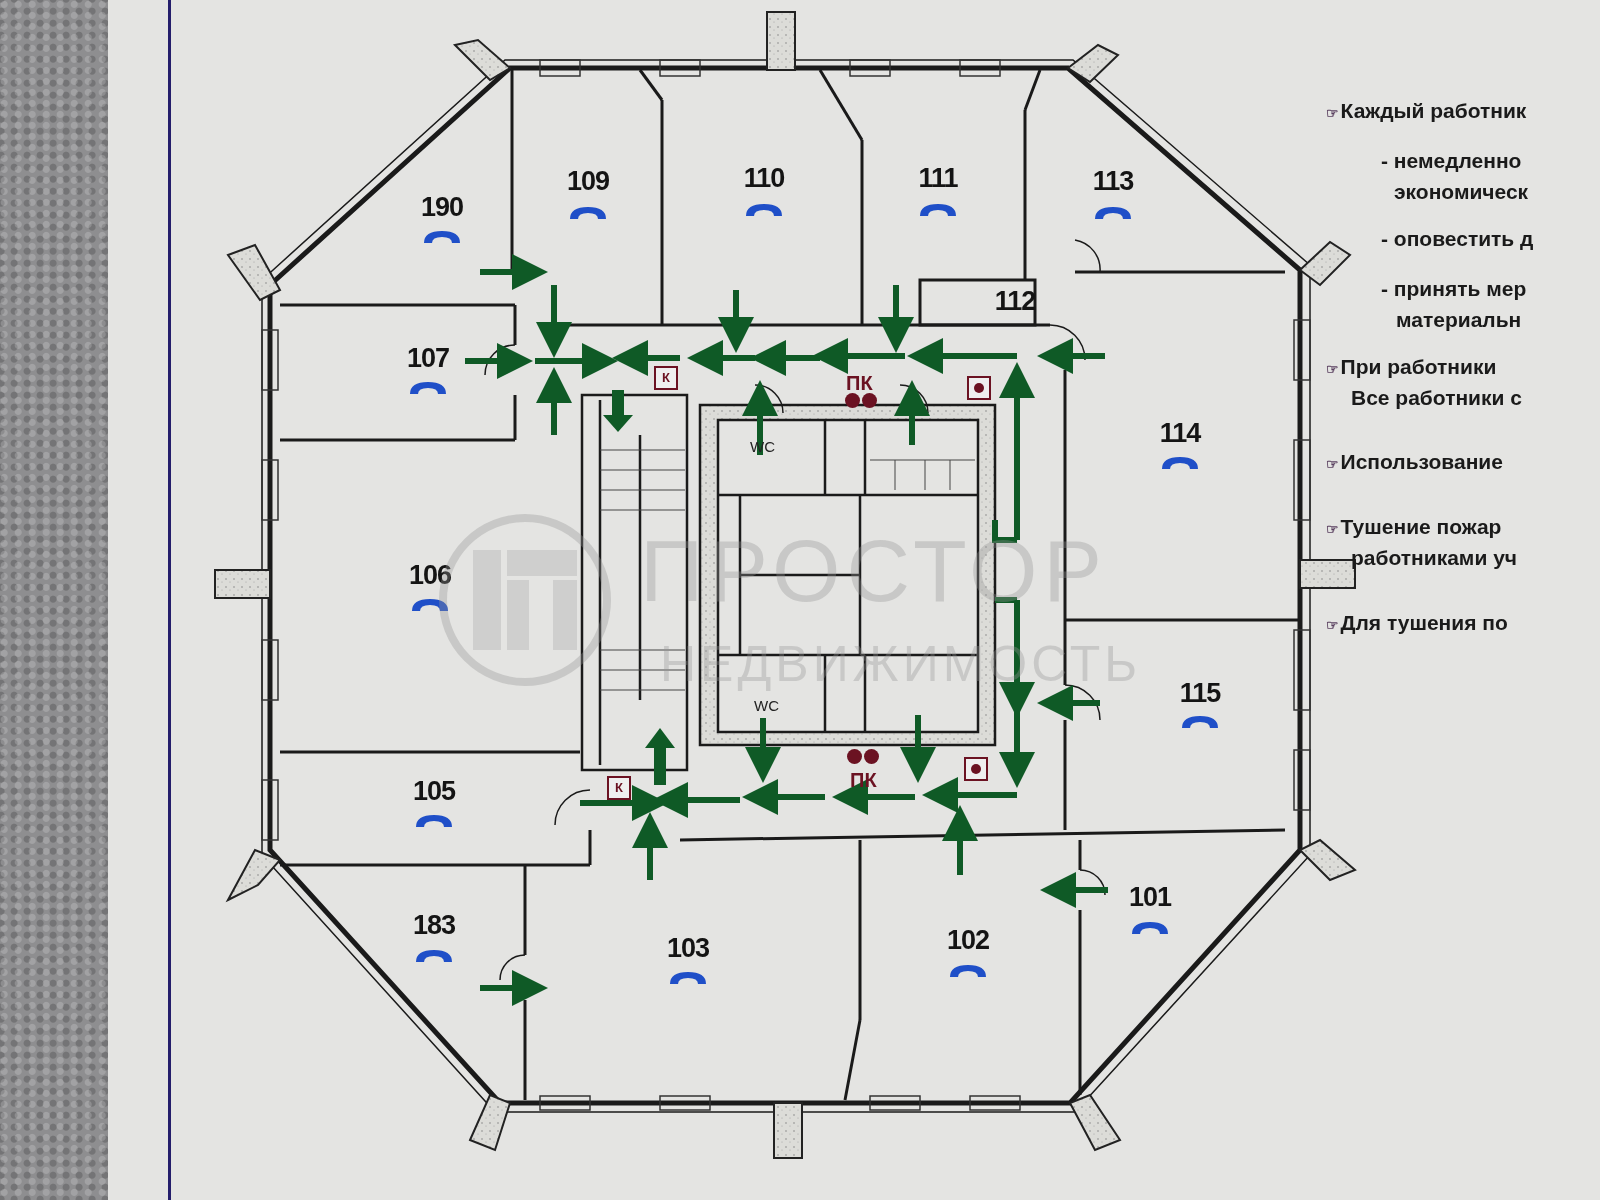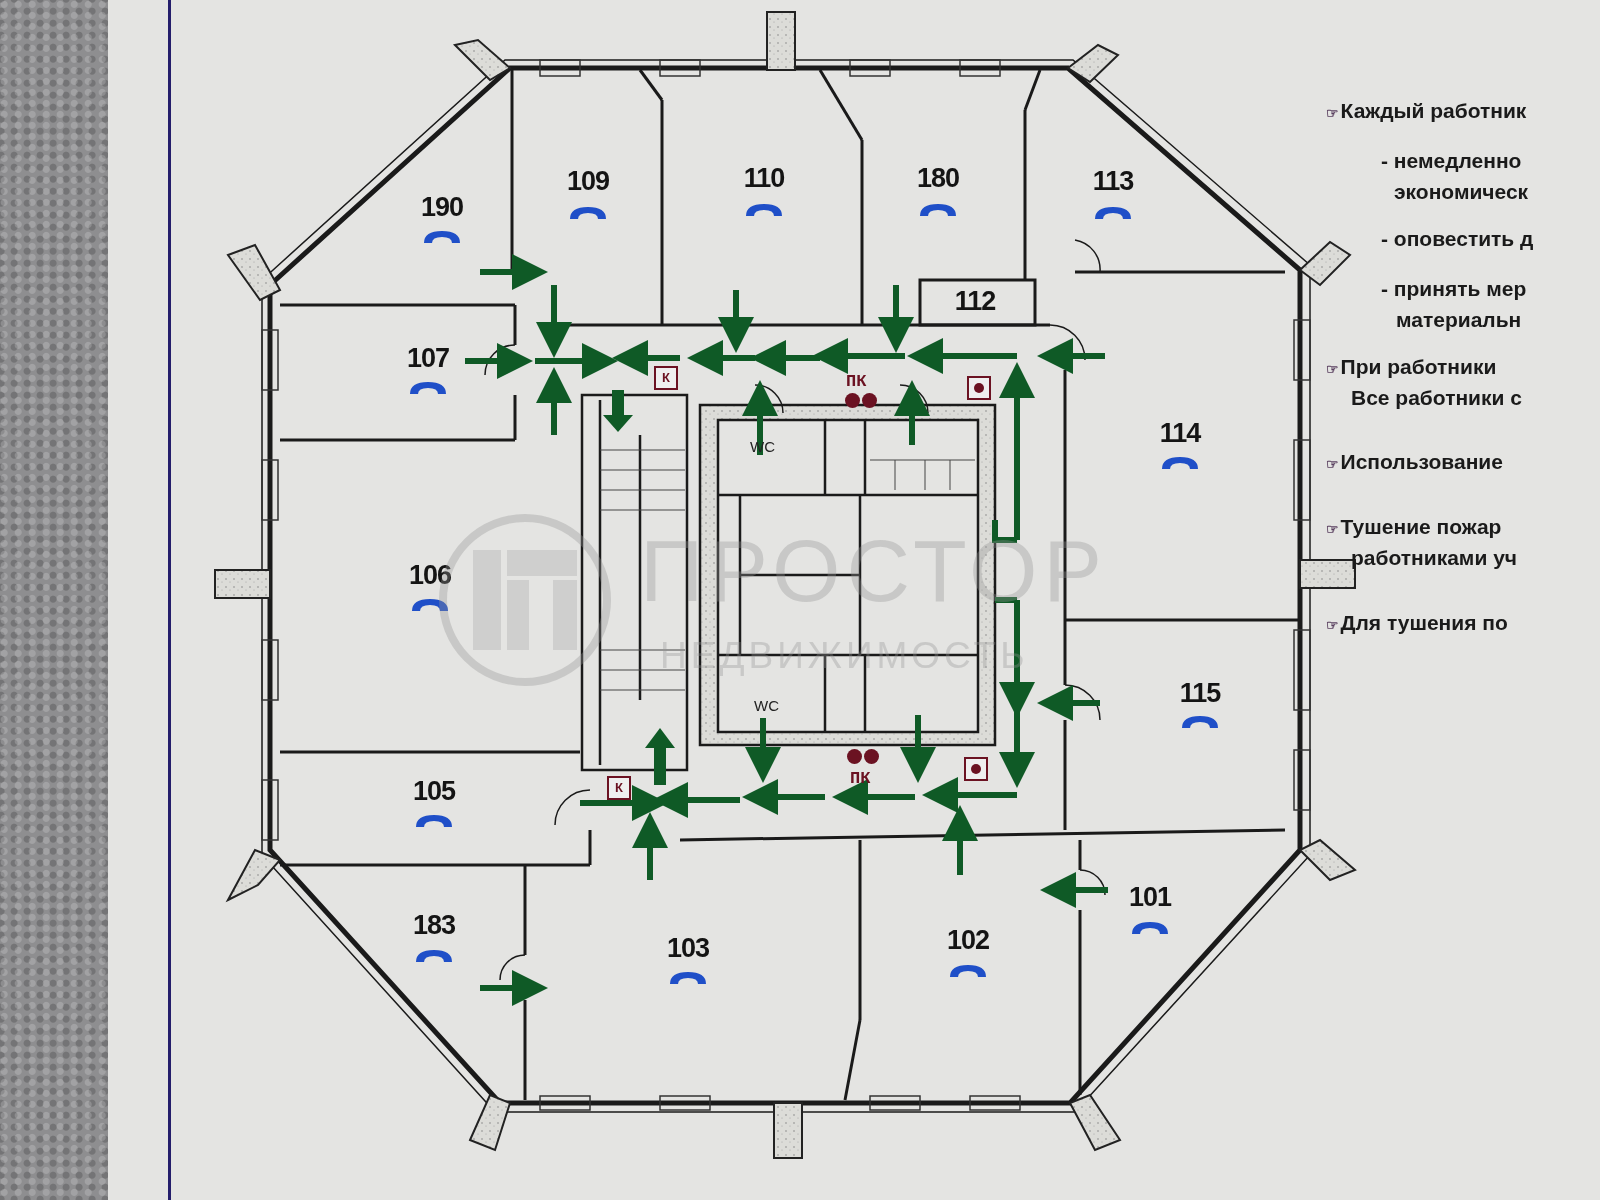--- a/index.html
+++ b/index.html
@@ -8,21 +8,21 @@
     background:
       radial-gradient(circle at 30% 40%, rgba(255,255,255,.18) 0 3px, transparent 4px) 0 0/14px 11px,
       radial-gradient(circle at 70% 60%, rgba(0,0,0,.18) 0 3px, transparent 4px) 5px 4px/13px 12px,
       #8e8e90;}
   .sheet{position:absolute;left:108px;top:0;width:1492px;height:1200px;background:#e4e4e2;}
   .blue-margin{position:absolute;left:168px;top:0;width:3px;height:1200px;background:#241d6b;}
   svg.plan{position:absolute;left:0;top:0;}
   .room-label{position:absolute;font-weight:bold;font-size:27px;color:#141414;transform:translateX(-50%);letter-spacing:-1px;}
   .phone{position:absolute;width:42px;height:16px;transform:translateX(-50%);}
   .wc{position:absolute;font-size:15px;color:#222;}
-  .pk{position:absolute;font-size:17px;font-weight:bold;color:#6b1222;font-family:Liberation Mono, monospace;}
+  .pk{position:absolute;font-size:20px;font-weight:bold;color:#6b1222;}
   .watermark{position:absolute;color:rgba(150,150,150,.35);font-weight:normal;}
   .notes{position:absolute;left:1326px;top:95px;width:230px;overflow:hidden;color:#1a1a1a;font-size:21px;line-height:31px;font-weight:bold;}
   .note{white-space:nowrap;position:absolute;left:0;}
   .hand{color:#5a4060;font-size:14px;margin-right:2px;}
   .k-sign{position:absolute;width:20px;height:20px;border:2px solid #6b1222;color:#6b1222;font-size:13px;font-weight:bold;text-align:center;line-height:20px;background:#efefef;}
   .alarm{position:absolute;width:20px;height:20px;border:2px solid #6b1222;background:#efefef;}
   .alarm::after{content:"";position:absolute;left:5px;top:5px;width:10px;height:10px;border-radius:50%;background:#6b1222;}
   .hydrant{position:absolute;width:34px;height:16px;}
   .hydrant i{position:absolute;top:0;width:15px;height:15px;border-radius:50%;background:#6b1222;}
 </style>
@@ -261,27 +261,27 @@
       <path d="M3,14 Q3,2 21,2 Q39,2 39,14 L31,14 Q31,8 21,8 Q11,8 11,14 Z" fill="#1f4fc8"></path>
     </svg>
 </div>
 <div>
   <div class="room-label" style="left:764px;top:163px">110</div>
   <svg class="phone" style="left:764px;top:202px" viewBox="0 0 42 16">
       <path d="M3,14 Q3,2 21,2 Q39,2 39,14 L31,14 Q31,8 21,8 Q11,8 11,14 Z" fill="#1f4fc8"></path>
     </svg>
 </div>
 <div>
-  <div class="room-label" style="left:938px;top:163px">180</div>
+  <div class="room-label" style="left:938px;top:163px">111</div>
   <svg class="phone" style="left:938px;top:202px" viewBox="0 0 42 16">
       <path d="M3,14 Q3,2 21,2 Q39,2 39,14 L31,14 Q31,8 21,8 Q11,8 11,14 Z" fill="#1f4fc8"></path>
     </svg>
 </div>
 <div>
-  <div class="room-label" style="left:975px;top:286px">112</div>
+  <div class="room-label" style="left:1015px;top:286px">112</div>
 </div>
 <div>
   <div class="room-label" style="left:1113px;top:166px">113</div>
   <svg class="phone" style="left:1113px;top:205px" viewBox="0 0 42 16">
       <path d="M3,14 Q3,2 21,2 Q39,2 39,14 L31,14 Q31,8 21,8 Q11,8 11,14 Z" fill="#1f4fc8"></path>
     </svg>
 </div>
 <div>
   <div class="room-label" style="left:1180px;top:418px">114</div>
   <svg class="phone" style="left:1180px;top:455px" viewBox="0 0 42 16">
@@ -315,21 +315,21 @@
 <div class="alarm" style="left:964px;top:757px"></div>
 
 <svg style="position:absolute;left:435px;top:510px" width="180" height="180" viewBox="0 0 180 180">
   <circle cx="90" cy="90" r="82" fill="none" stroke="rgba(150,150,150,.35)" stroke-width="8"></circle>
   <rect x="38" y="40" width="28" height="100" fill="rgba(160,160,160,.3)"></rect>
   <rect x="72" y="40" width="70" height="26" fill="rgba(160,160,160,.3)"></rect>
   <rect x="72" y="70" width="22" height="70" fill="rgba(160,160,160,.3)"></rect>
   <rect x="118" y="70" width="24" height="70" fill="rgba(160,160,160,.3)"></rect>
 </svg>
 <div class="watermark" style="left:640px;top:520px;font-size:88px;letter-spacing:6px">ПРОСТОР</div>
-<div class="watermark" style="left:660px;top:635px;font-size:37px;letter-spacing:4px">НЕДВИЖИМОСТЬ</div>
+<div class="watermark" style="left:660px;top:635px;font-size:50px;letter-spacing:4px">НЕДВИЖИМОСТЬ</div>
 
 <div class="notes" style="height:560px">
   <div class="note" style="top:0;left:0"><span class="hand">☞</span><span>Каждый работник</span></div>
   <div class="note" style="top:50px;left:55px">- немедленно</div>
   <div class="note" style="top:81px;left:68px">экономическ</div>
   <div class="note" style="top:128px;left:55px">- оповестить д</div>
   <div class="note" style="top:178px;left:55px">- принять мер</div>
   <div class="note" style="top:209px;left:70px">материальн</div>
   <div class="note" style="top:256px;left:0"><span class="hand">☞</span><span>При работники</span></div>
   <div class="note" style="top:287px;left:25px">Все работники с</div>

